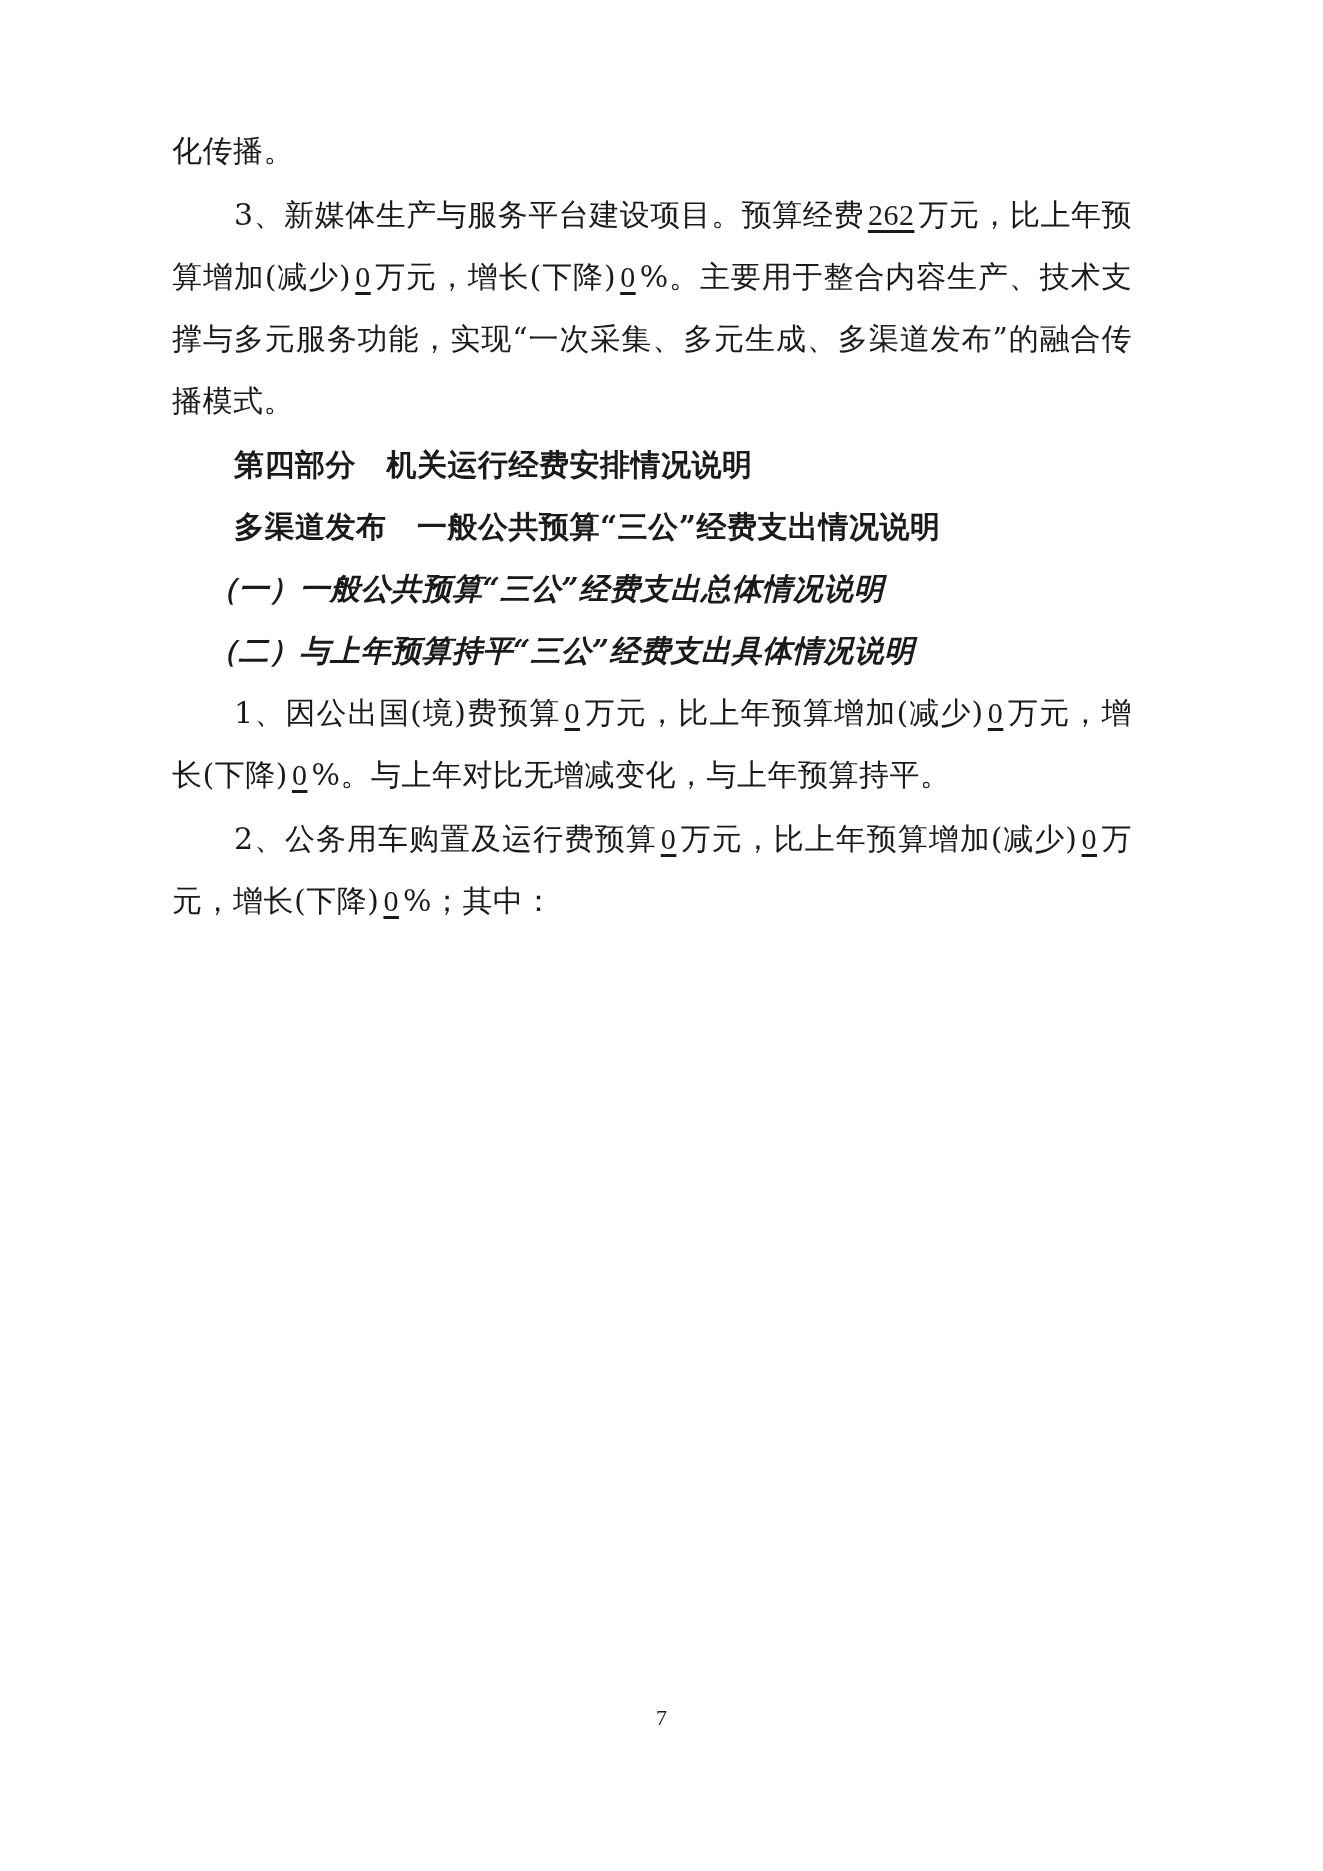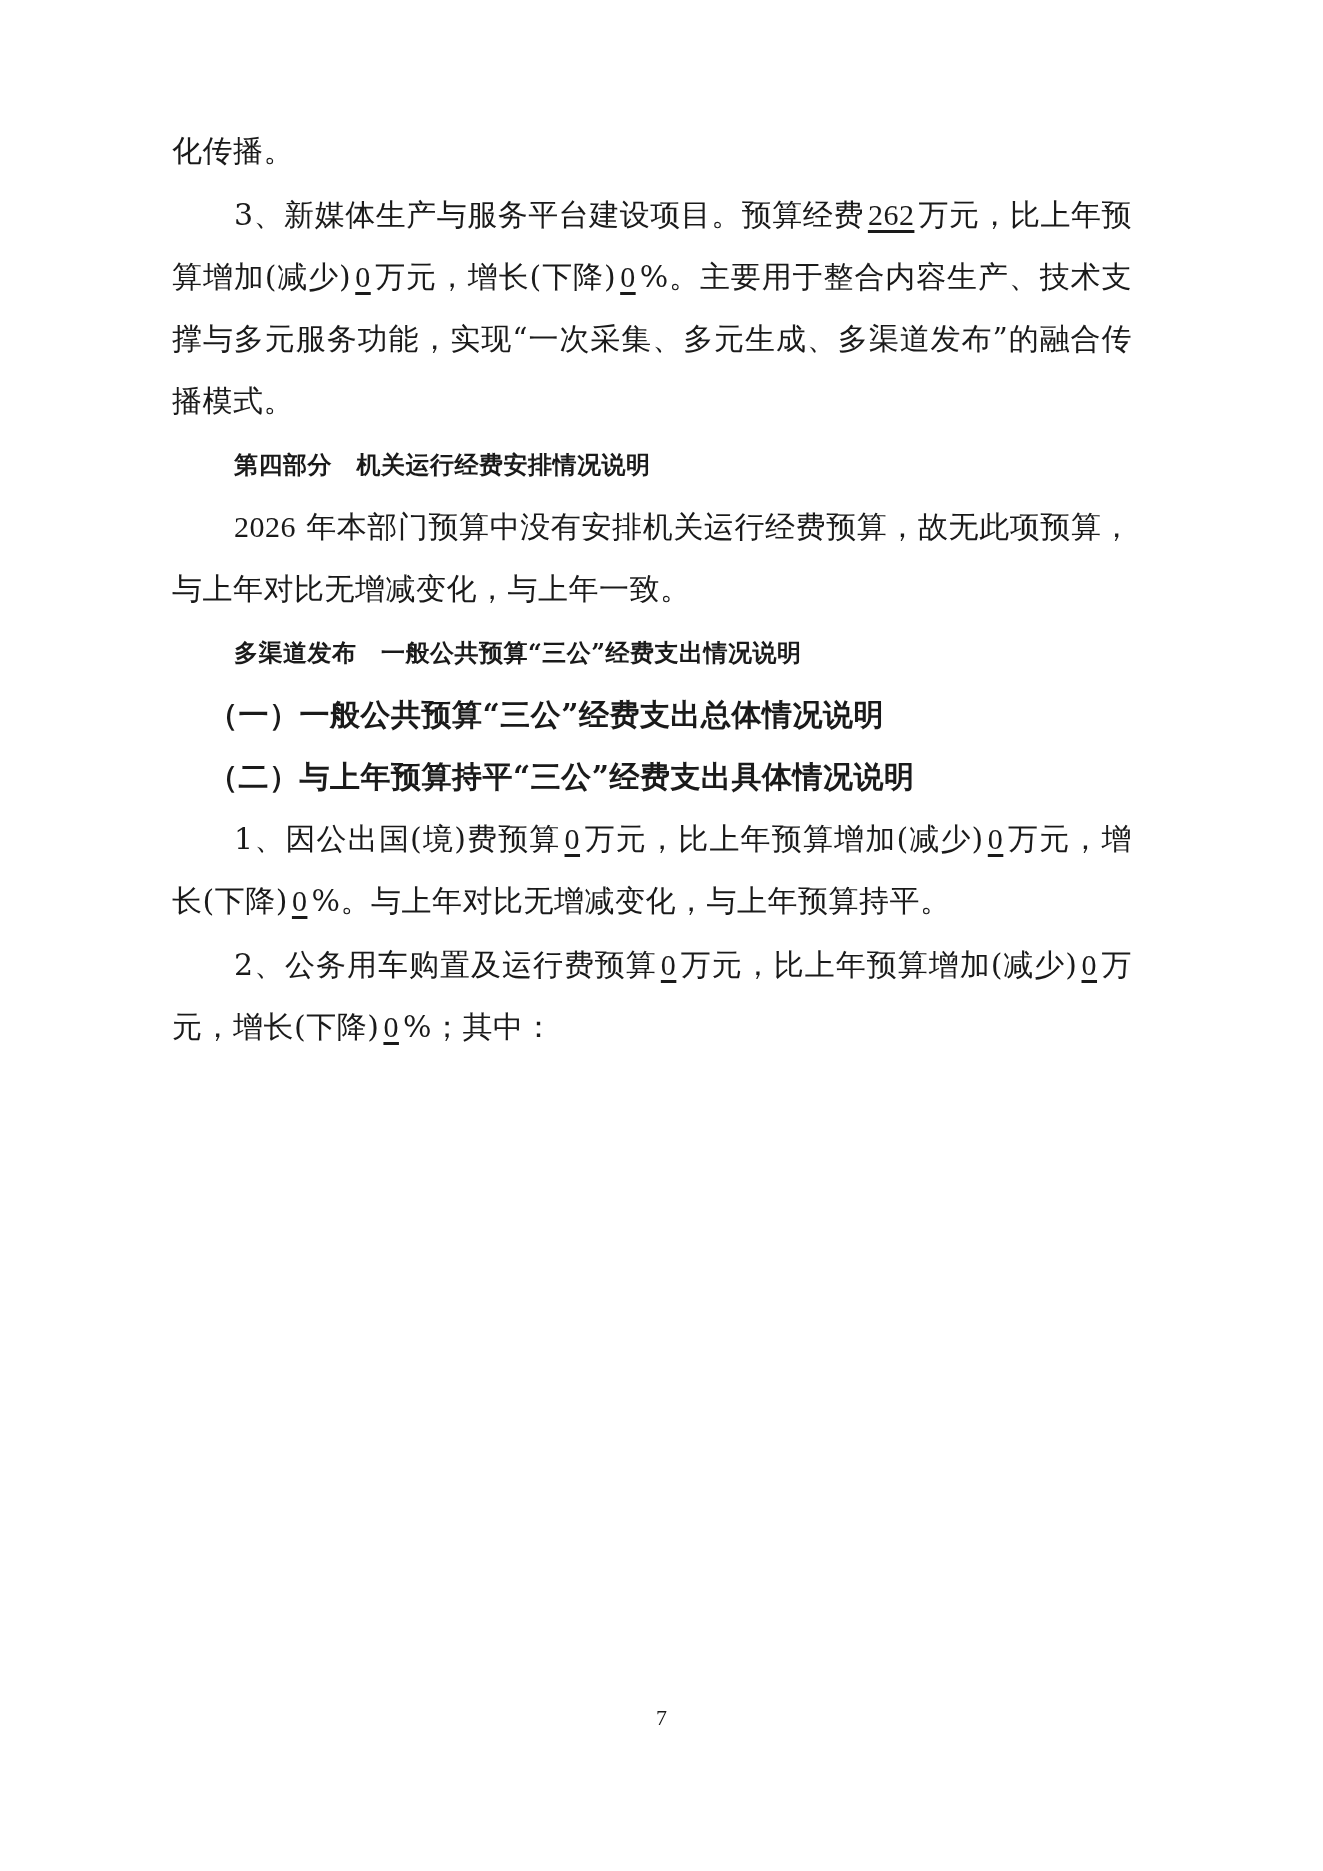--- a/index.html
+++ b/index.html
@@ -29,33 +29,34 @@
     line-height: 62px;
     letter-spacing: 0.5px;
     text-align: justify;
     text-justify: inter-ideograph;
   }
   p.indent {
     text-indent: 62px;
   }
   p.heading {
     margin: 0;
-    font-size: 24px;
+    font-size: 30px;
     line-height: 62px;
     font-weight: bold;
     text-indent: 62px;
     letter-spacing: 0.5px;
   }
   p.subheading {
     margin: 0;
     font-size: 30px;
     line-height: 62px;
     font-weight: bold;
     text-indent: 36px;
     letter-spacing: 0.5px;
+    font-style: italic;
   }
   .u {
     text-decoration: underline;
     text-underline-offset: 5px;
     padding: 0 4px;
     font-family: "DejaVu Serif", "Liberation Serif", serif;
   }
   .num {
     font-family: "Liberation Serif", serif;
     margin-top: 19px;
@@ -82,21 +83,20 @@
 <div class="page">
   <div class="body-area">
 
     <p class="para">化传播。</p>
 
     <p class="para indent">3、新媒体生产与服务平台建设项目。预算经费<span class="u num">262</span>万元，比上年预算增加(减少)<span class="u num">0</span>万元，增长(下降)<span class="u num">0</span>%。主要用于整合内容生产、技术支撑与多元服务功能，实现“一次采集、多元生成、多渠道发布”的融合传播模式。</p>
 
 
     <p class="heading">第四部分　机关运行经费安排情况说明</p>
 
-    <p class="para indent"><span class="num">2026</span> 年本部门预算中没有安排机关运行经费预算，故无此项预算，与上年对比无增减变化，与上年一致。</p>
 
     <p class="heading">多渠道发布　一般公共预算“三公”经费支出情况说明</p>
 
     <p class="subheading">（一）一般公共预算“三公”经费支出总体情况说明</p>
 
 
     <p class="subheading">（二）与上年预算持平“三公”经费支出具体情况说明</p>
 
     <p class="para indent">1、因公出国(境)费预算<span class="u num">0</span>万元，比上年预算增加(减少)<span class="u num">0</span>万元，增长(下降)<span class="u num">0</span>%。与上年对比无增减变化，与上年预算持平。</p>
 

